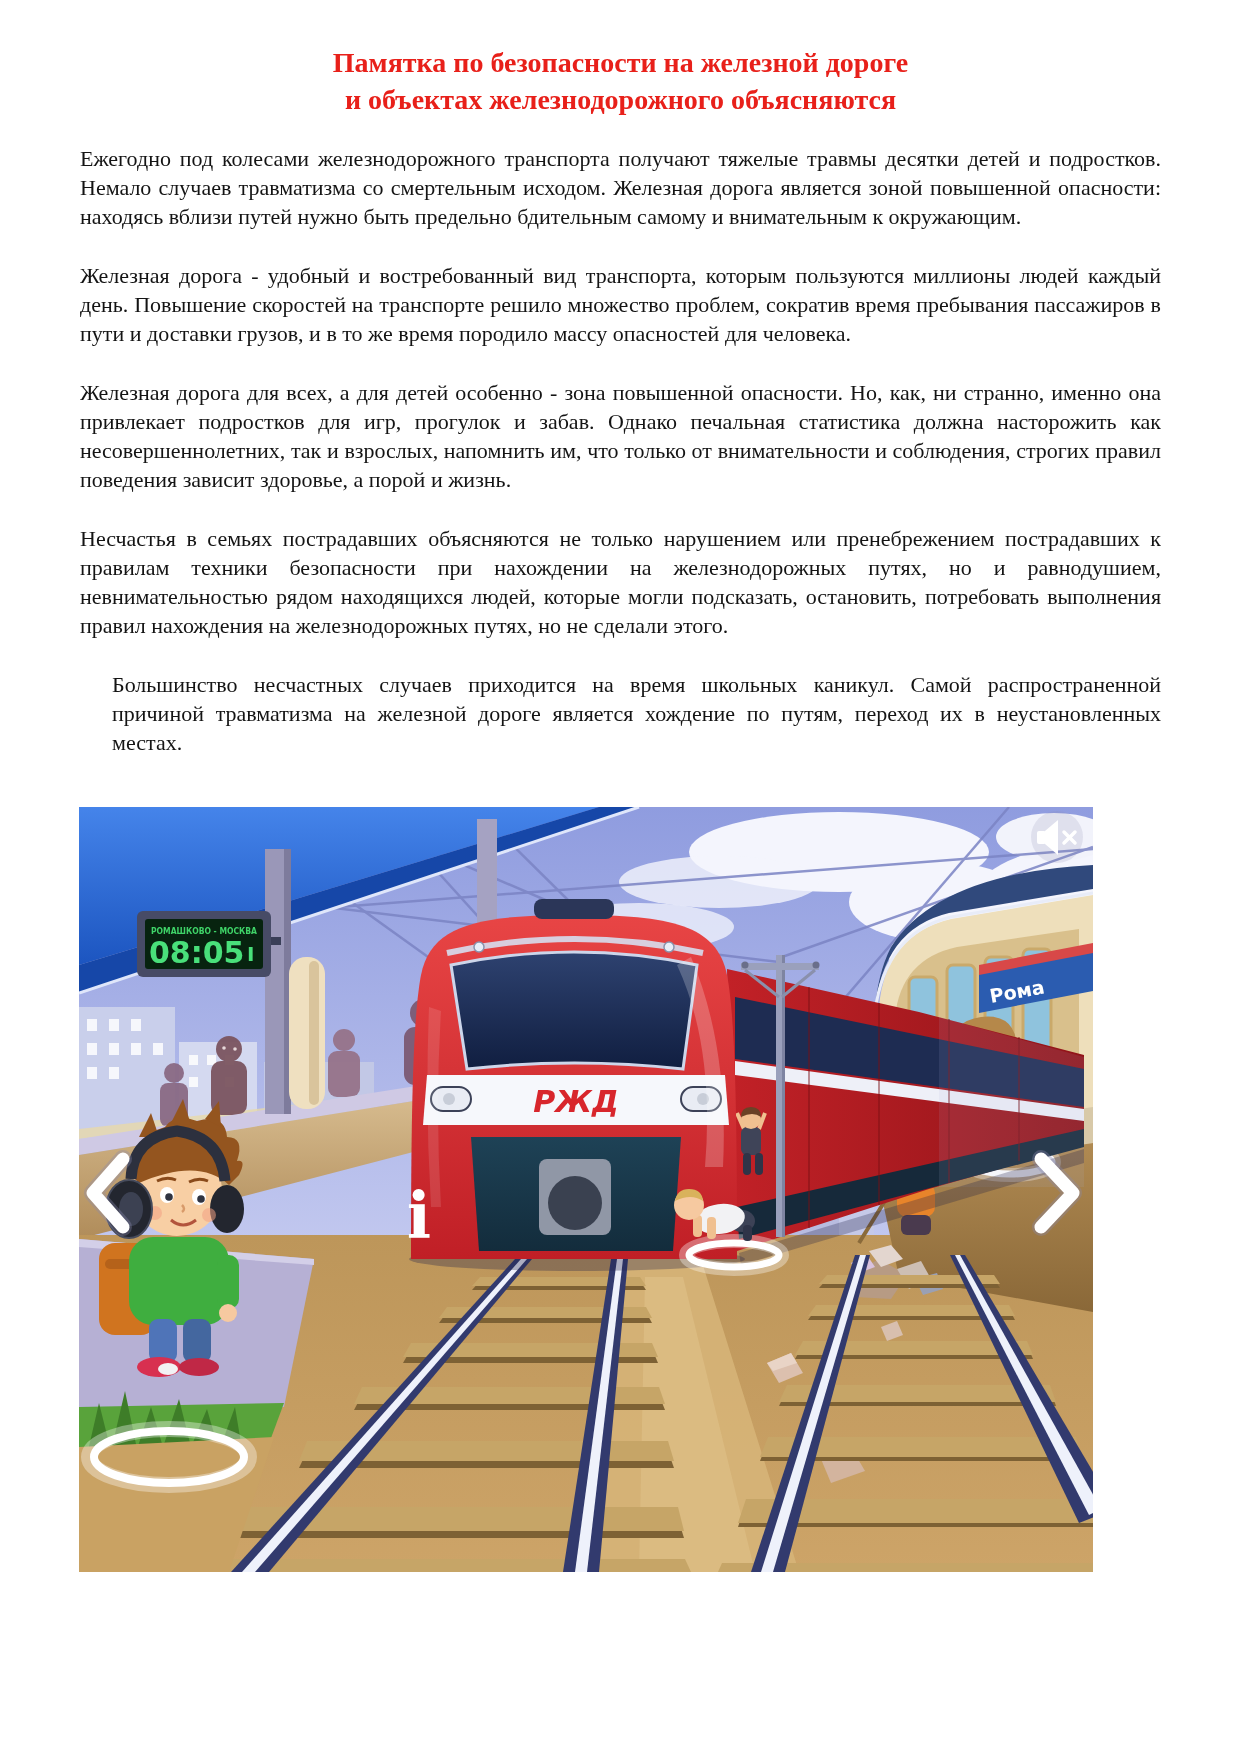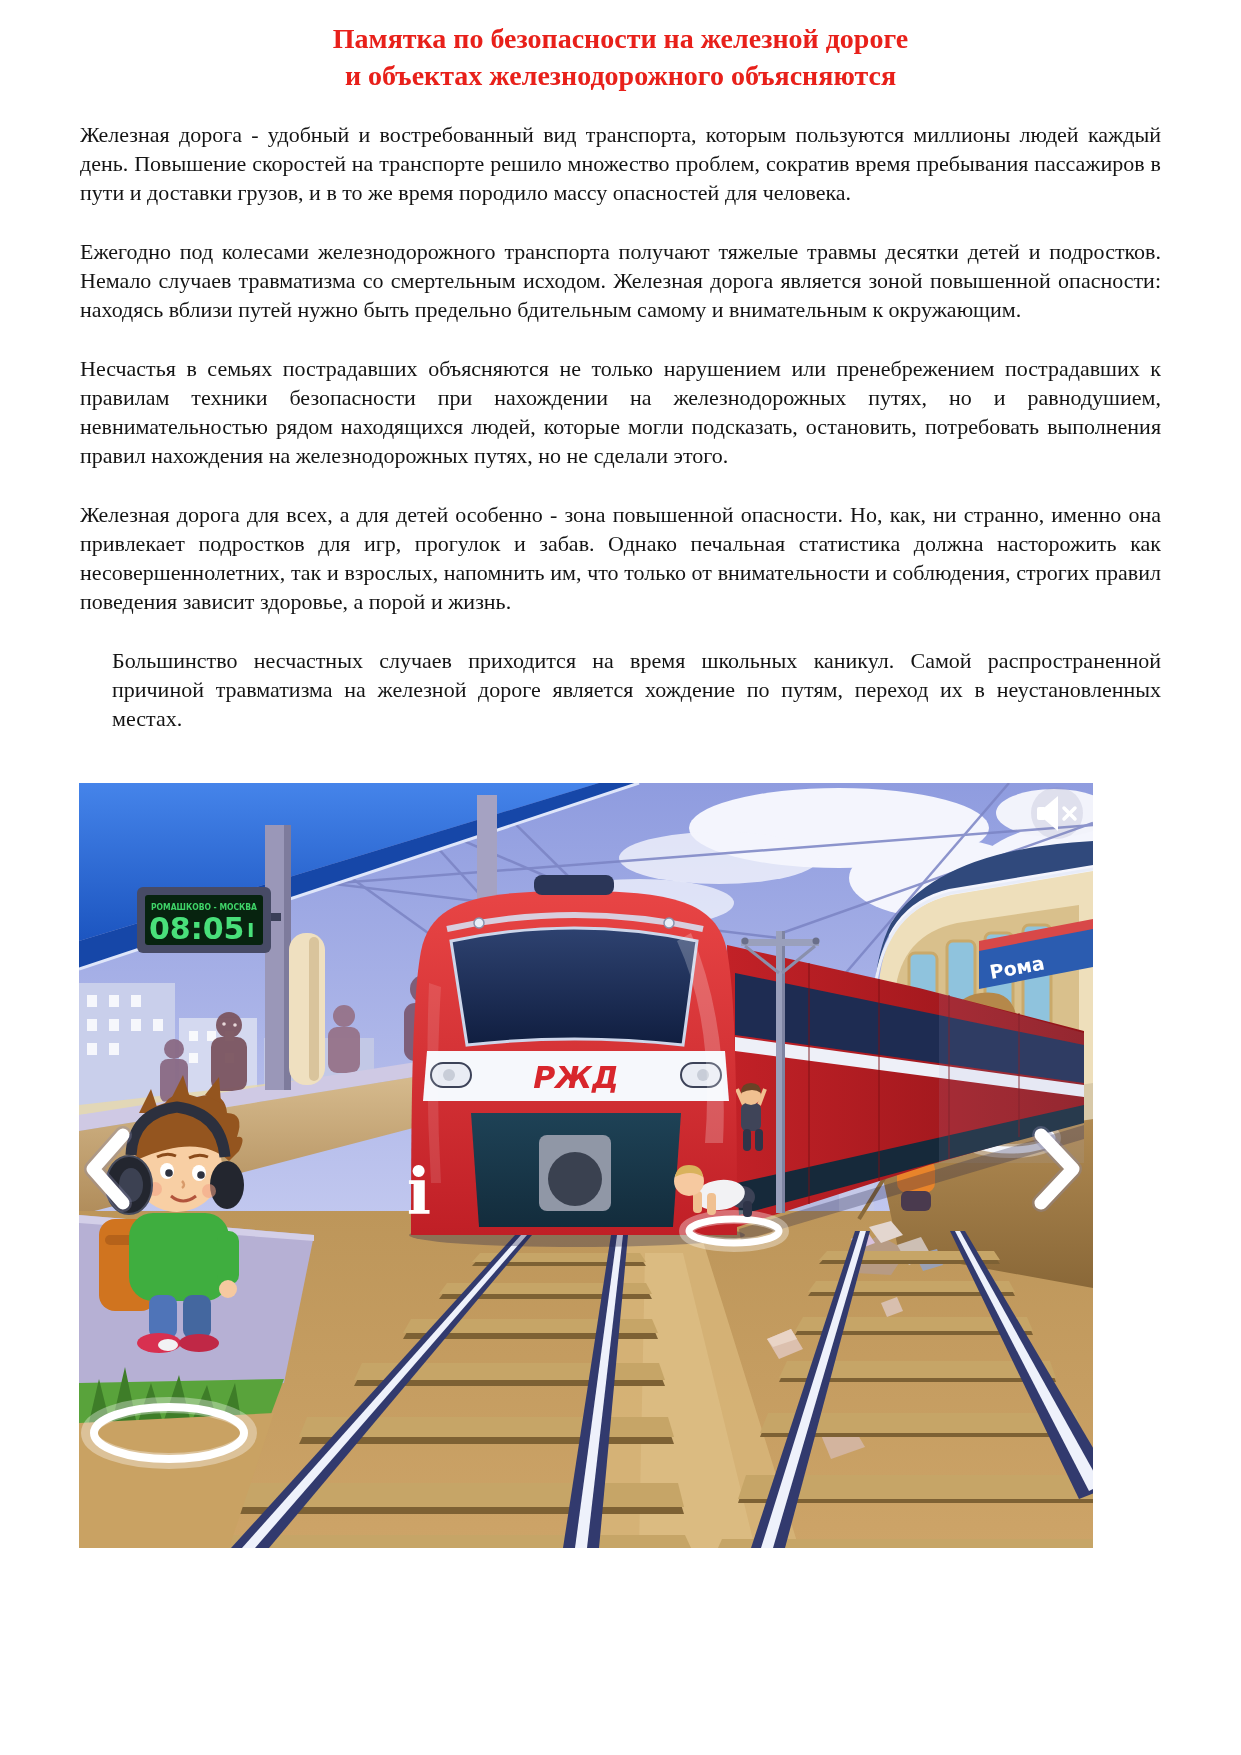--- a/index.html
+++ b/index.html
@@ -1,40 +1,40 @@
 <!DOCTYPE html>
 <html lang="ru"><head>
 <meta charset="utf-8">
 <style>
   html,body{margin:0;padding:0;background:#ffffff;}
   body{width:1241px;height:1755px;font-family:"Liberation Serif",serif;color:#141414;overflow:hidden;}
-  .page{padding:12px 80px 0 80px;}
+  .page{padding:36px 80px 0 80px;}
   .doc-title{text-align:center;color:#e8201a;font-size:28px;line-height:37px;font-weight:bold;margin:8px 0 26px 0;}
   .doc-title div{white-space:nowrap;}
   .body-text p{font-size:22px;line-height:29px;text-align:justify;margin:0 0 30px 0;}
   .body-text p:last-child{margin-bottom:0;margin-left:32px;}
   figure.illustration{margin:50px 0 0 -1px;padding:0;width:1014px;height:765px;}
   figure.illustration svg{display:block;width:1014px;height:765px;}
   .svgtxt{font-family:"DejaVu Sans",sans-serif;}
 </style>
 </head>
 <body>
 
 <div class="page">
 
   <div class="doc-title">
     <div>Памятка по безопасности на железной дороге</div>
     <div>и объектах железнодорожного объясняются</div>
   </div>
 
   <div class="body-text">
+    <p>Ежегодно под колесами железнодорожного транспорта получают тяжелые травмы десятки детей и подростков. Немало случаев травматизма со смертельным исходом. Железная дорога является зоной повышенной опасности: находясь вблизи путей нужно быть предельно бдительным самому и внимательным к окружающим.</p>
     <p>Железная дорога - удобный и востребованный вид транспорта, которым пользуются миллионы людей каждый день. Повышение скоростей на транспорте решило множество проблем, сократив время пребывания пассажиров в пути и доставки грузов, и в то же время породило массу опасностей для человека.</p>
-    <p>Ежегодно под колесами железнодорожного транспорта получают тяжелые травмы десятки детей и подростков. Немало случаев травматизма со смертельным исходом. Железная дорога является зоной повышенной опасности: находясь вблизи путей нужно быть предельно бдительным самому и внимательным к окружающим.</p>
+    <p>Железная дорога для всех, а для детей особенно - зона повышенной опасности. Но, как, ни странно, именно она привлекает подростков для игр, прогулок и забав. Однако печальная статистика должна насторожить как несовершеннолетних, так и взрослых, напомнить им, что только от внимательности и соблюдения, строгих правил поведения зависит здоровье, а порой и жизнь.</p>
     <p>Несчастья в семьях пострадавших объясняются не только нарушением или пренебрежением пострадавших к правилам техники безопасности при нахождении на железнодорожных путях, но и равнодушием, невнимательностью рядом находящихся людей, которые могли подсказать, остановить, потребовать выполнения правил нахождения на железнодорожных путях, но не сделали этого.</p>
-    <p>Железная дорога для всех, а для детей особенно - зона повышенной опасности. Но, как, ни странно, именно она привлекает подростков для игр, прогулок и забав. Однако печальная статистика должна насторожить как несовершеннолетних, так и взрослых, напомнить им, что только от внимательности и соблюдения, строгих правил поведения зависит здоровье, а порой и жизнь.</p>
     <p>Большинство несчастных случаев приходится на время школьных каникул. Самой распространенной причиной травматизма на железной дороге является хождение по путям, переход их в неустановленных местах.</p>
   </div>
 
   <figure class="illustration">
   <svg viewBox="0 0 1014 765" xmlns="http://www.w3.org/2000/svg">
     <defs>
       <linearGradient id="skyG" x1="0" y1="0" x2="0" y2="1">
         <stop offset="0" stop-color="#8f9cdf"></stop>
             <stop offset="1" stop-color="#c2c8ef"></stop>
       </linearGradient>

